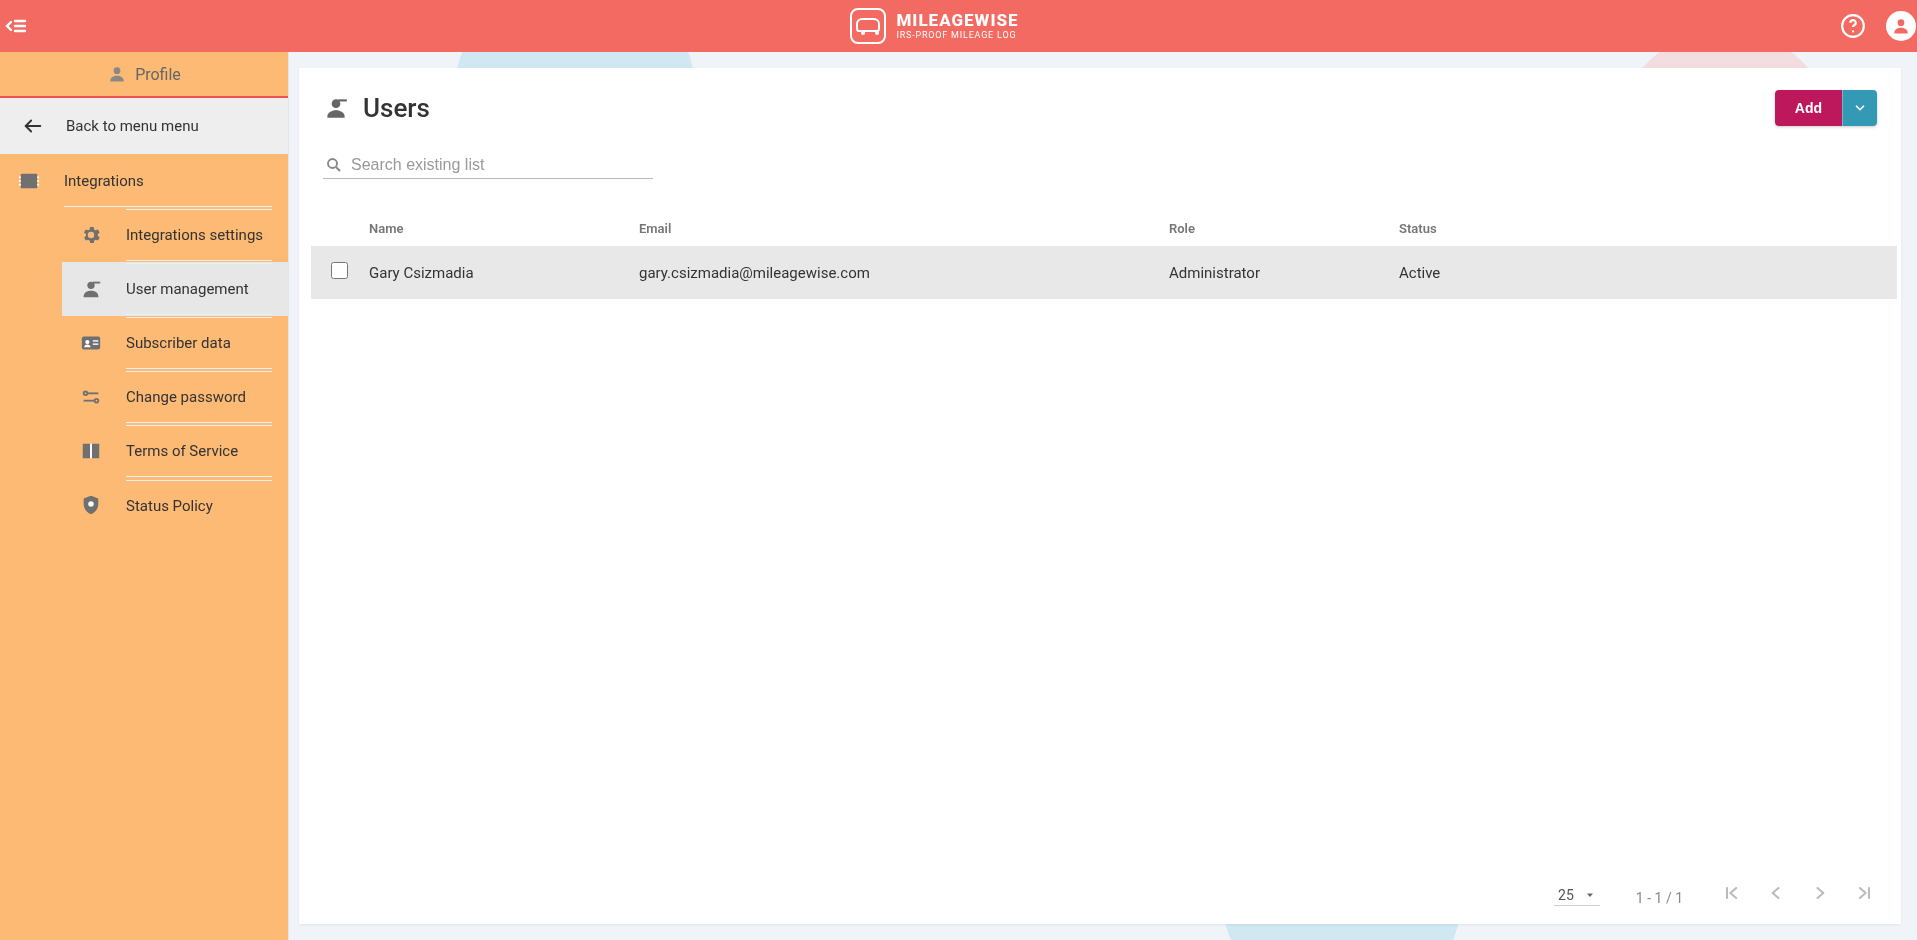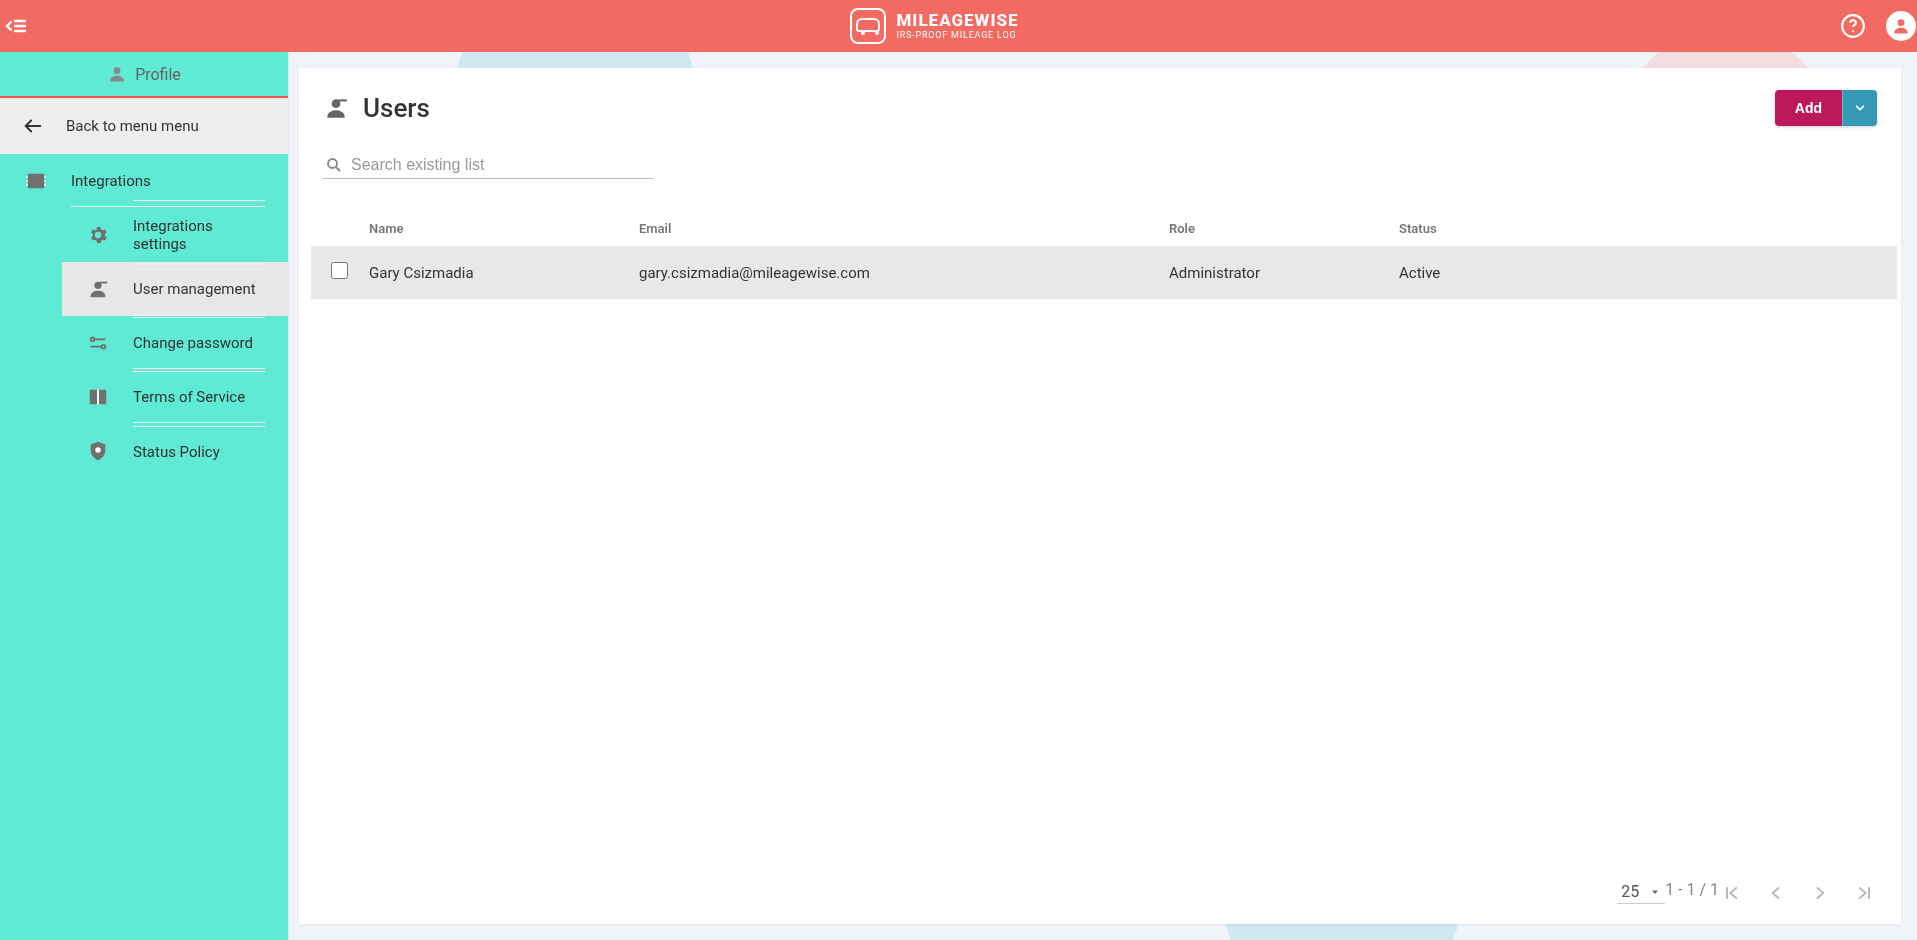--- a/index.html
+++ b/index.html
@@ -44,21 +44,21 @@
   }
   .logo-text { display: flex; flex-direction: column; line-height: 1; }
   .logo-text .brand { font-weight: 800; font-size: 17px; letter-spacing: 1px; }
   .logo-text .tag { font-size: 9px; letter-spacing: 0.8px; margin-top: 2px; }
   .icon-btn-header { width: 30px; height: 30px; display:flex; align-items:center; justify-content:center; cursor:pointer; }
   .avatar-circle { width: 30px; height: 30px; background:#fff; border-radius:50%; display:flex; align-items:center; justify-content:center; color:#f36a62; }
 
   
   .layout { flex: 1; display: flex; min-height: 0; }
   .sidebar {
-    width: 289px; background: #5eead4; flex-shrink: 0;
+    width: 289px; background: #fdba74; flex-shrink: 0;
     display: flex; flex-direction: column;
     border-right: 1px solid #e5e5e5;
   }
   .content-wrap { flex: 1; position: relative; padding: 16px 16px 16px 10px; min-width: 0; }
   .content {
     background: #fff; border-radius: 0; height: 100%; width: 100%;
     display: flex; flex-direction: column;
     box-shadow: 0 1px 3px rgba(0,0,0,0.06);
     position: relative;
   }
@@ -70,21 +70,21 @@
     cursor: pointer;
   }
   .back-row {
     height: 56px; display:flex; align-items:center; gap: 22px;
     padding: 0 22px; background:#eee; cursor:pointer; font-size: 15px;
     color:#333;
   }
   .menu-list { list-style:none; padding: 0; }
   .menu-item {
     display:flex; align-items:center; gap: 22px;
-    padding: 0 23px; height: 54px; cursor:pointer; font-size:15px;
+    padding: 0 16px; height: 54px; cursor:pointer; font-size:15px;
     color:#333;
   }
   .menu-item:not(:first-child) { margin-left: 62px; border-top: 0; }
   .menu-item + .menu-item .menu-label { border-top:1px solid #eee; }
   .menu-item .menu-icon-wrap { width: 26px; display:flex; justify-content:center; color:#707070; }
   .menu-item .menu-label { flex:1; padding: 16px 0; }
   .menu-list > li:not(:last-child) .menu-label { border-bottom: 1px solid #eee; }
   .menu-item.active { background:#e7e7e7; }
   .menu-item.active .menu-label { border-bottom-color: transparent; }
 
@@ -134,22 +134,22 @@
   .col-name { width: 270px; }
   .col-email { width: 530px; }
   .col-role { width: 230px; }
   .col-status { }
   input[type=checkbox].row-check {
     width:17px; height:17px; accent-color:#888; cursor:pointer;
   }
 
   
   .pagination {
-    display:flex; align-items:flex-start; justify-content:flex-end;
-    padding: 10px 24px 18px 24px; color:#888; font-size:16px;
+    display:flex; align-items:flex-end; justify-content:flex-end;
+    gap: 36px; padding: 10px 24px 18px 24px; color:#888; font-size:14px;
   }
   .page-size {
     display:flex; align-items:center; gap:10px;
     border-bottom:1px solid #ccc; padding: 2px 4px; cursor:pointer; color:#555;
   }
   .pg-btns { display:flex; gap: 18px; }
   .pg-btn { width:26px; height:26px; display:flex; align-items:center; justify-content:center; color:#bbb; cursor:pointer; }
 
   svg { display:block; }
 </style>
@@ -234,20 +234,32 @@
       </li>
       <li class="menu-item active">
         <span class="menu-icon-wrap">
             <svg width="22" height="22" viewBox="0 0 24 24" fill="#707070">
               <circle cx="12" cy="8" r="4"></circle>
               <path d="M4 20c0-4 4-6 8-6s8 2 8 6v1H4z"></path>
               <rect x="14" y="4" width="8" height="2"></rect>
             </svg>
           </span>
         <span class="menu-label">User management</span>
+      </li>
+      <li class="menu-item">
+        <span class="menu-icon-wrap">
+            <svg width="22" height="22" viewBox="0 0 24 24" fill="#707070">
+              <rect x="2" y="5" width="20" height="14" rx="2"></rect>
+              <circle cx="8" cy="11" r="2.3" fill="#fff"></circle>
+              <path d="M4.5 16.5c0-1.7 1.6-3 3.5-3s3.5 1.3 3.5 3" fill="#fff"></path>
+              <rect x="14" y="9" width="6" height="1.5" fill="#fff"></rect>
+              <rect x="14" y="12.5" width="6" height="1.5" fill="#fff"></rect>
+            </svg>
+          </span>
+        <span class="menu-label">Subscriber data</span>
       </li>
       <li class="menu-item">
         <span class="menu-icon-wrap">
             <svg width="22" height="22" viewBox="0 0 24 24" fill="none" stroke="#707070" stroke-width="2">
               <circle cx="6" cy="8" r="2"></circle>
               <line x1="8" y1="8" x2="20" y2="8"></line>
               <circle cx="18" cy="16" r="2"></circle>
               <line x1="4" y1="16" x2="16" y2="16"></line>
             </svg>
           </span>

